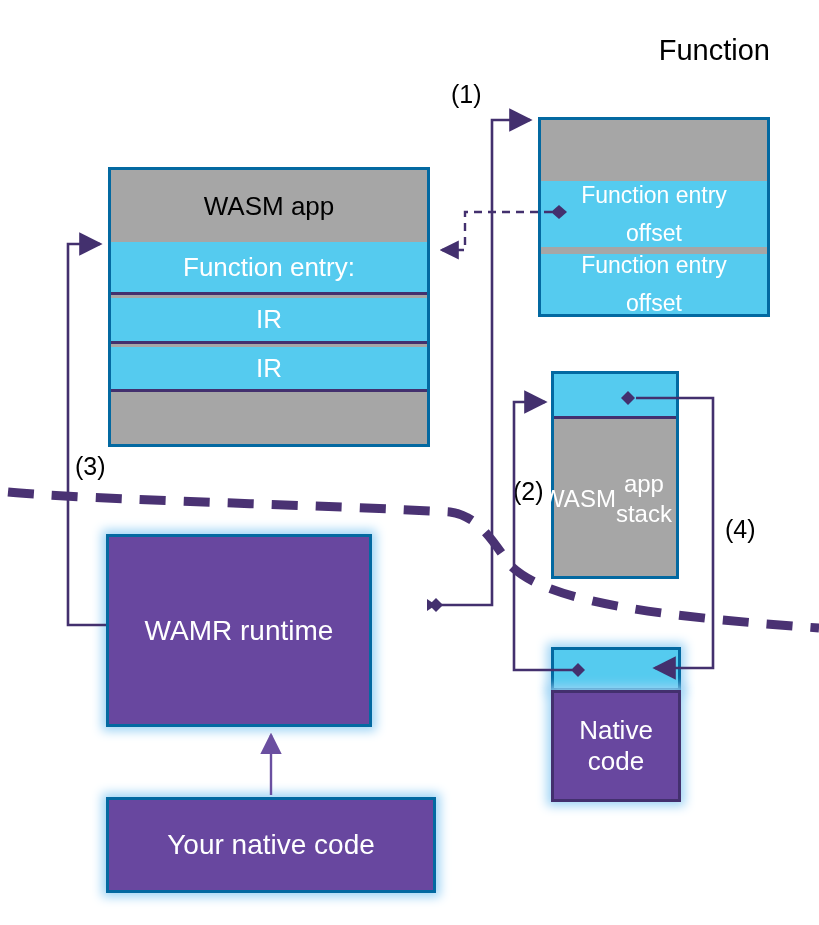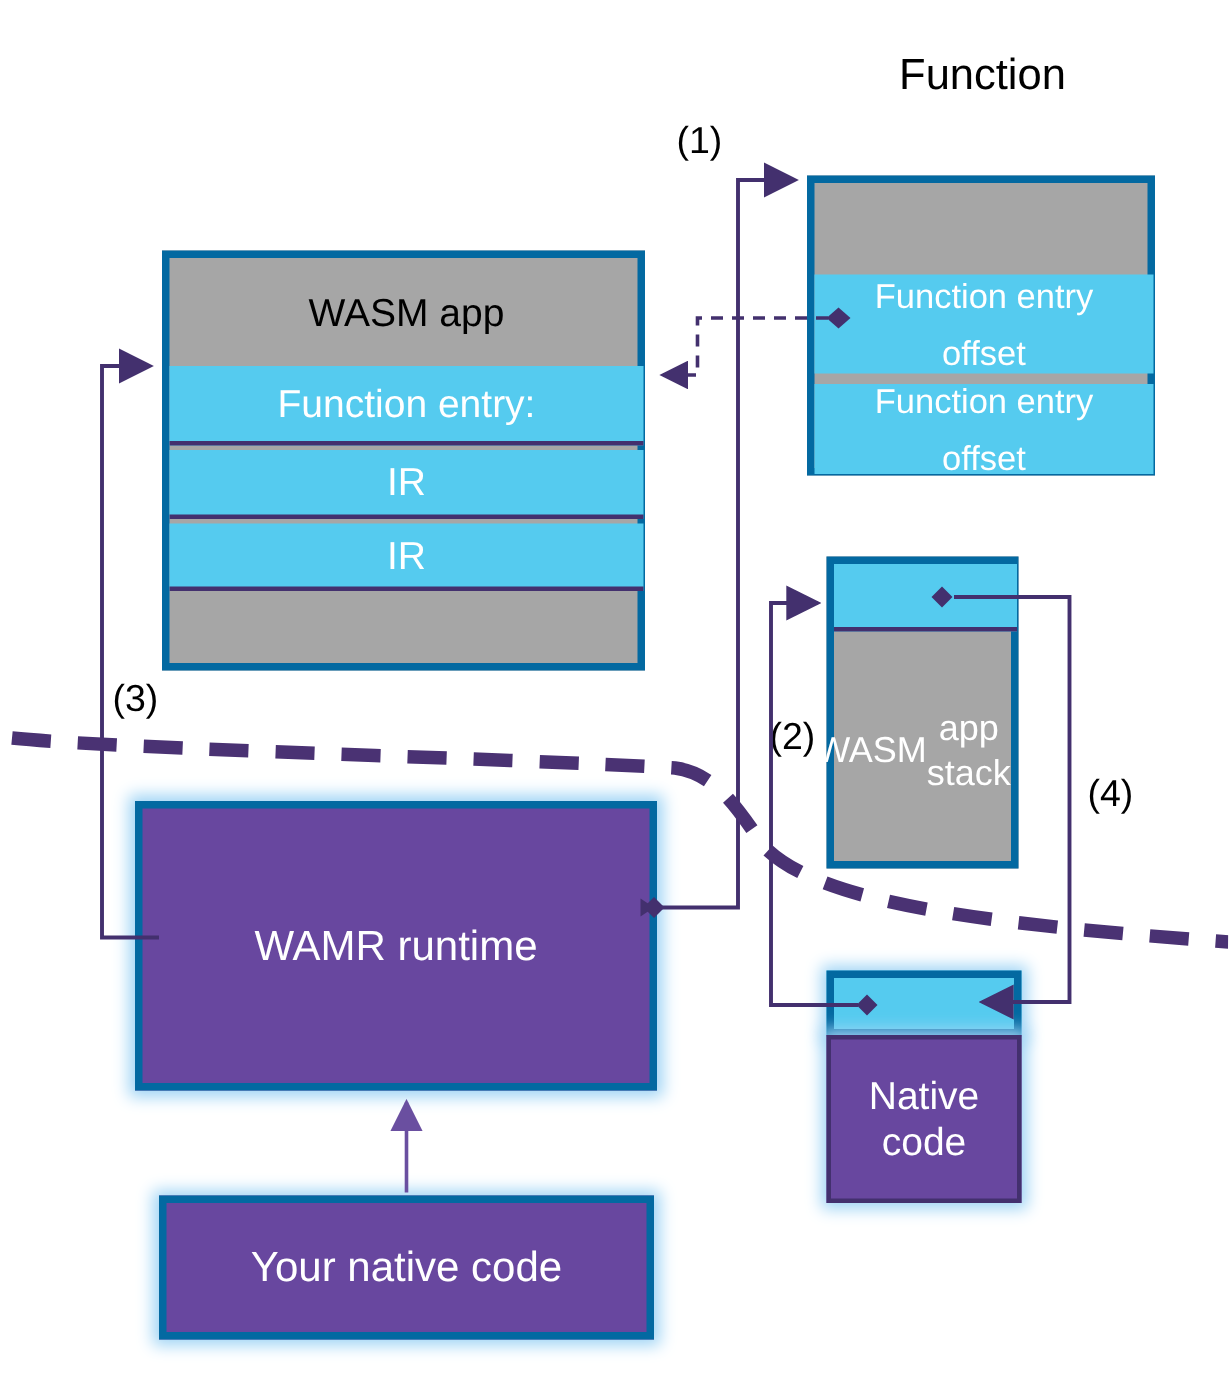--- a/index.html
+++ b/index.html
@@ -26,35 +26,35 @@
   }
   .box {
     position: absolute;
     box-sizing: border-box;
     display: flex;
     align-items: center;
     justify-content: center;
     text-align: center;
   }
   .outline {
-    border: 5px solid #0369a1;
+    border: 3px solid #0369a1;
   }
   .cyan  { background: #55CBEF; color: #ffffff; gap: 10px; }
   .purple{ background: #68479F; color: #ffffff; }
 
   .glow {
     box-shadow: 0 0 10px 4px #9FD4F5;
   }
 
   .title {
     position: absolute;
     color: #000000;
     font-size: 29px;
     line-height: 40px;
-    text-align: center;
+    text-align: right;
     font-family: "Liberation Sans", sans-serif;
     font-weight: 400;
   }
   .step-num {
     position: absolute;
     color: #000000;
     font-size: 25px;
     font-family: "Liberation Sans", sans-serif;
   }
   .txt-wasm-app   { font-size: 26px; color:#000; }
@@ -114,21 +114,21 @@
   </div>
 
   <div style="position:absolute; left:551px; top:647px; width:130px; height:155px;">
     <div class="box cyan outline glow" style="left:0px; top:0px; width:130px; height:44px;"></div>
     <div class="box purple glow" style="left:0px; top:43px; width:130px; height:112px; border:3px solid #43306E; flex-direction:column;">
       <div class="txt-native">Native</div>
       <div class="txt-native">code</div>
     </div>
   </div>
 
-  <div class="box purple outline glow" style="left:90px; top:534px; width:348px; height:193px;">
+  <div class="box purple outline glow" style="left:106px; top:534px; width:266px; height:193px;">
     <span class="txt-wamr">WAMR runtime</span>
   </div>
 
   <div class="box purple outline glow" style="left:106px; top:797px; width:330px; height:96px;">
     <span class="txt-wamr">Your native code</span>
   </div>
 
   <svg class="svg-layer" viewBox="0 0 819 925" xmlns="http://www.w3.org/2000/svg">
     <defs>
       <marker id="arrowSolid" markerWidth="9" markerHeight="9" refX="8" refY="4.5" orient="auto" markerUnits="strokeWidth">

